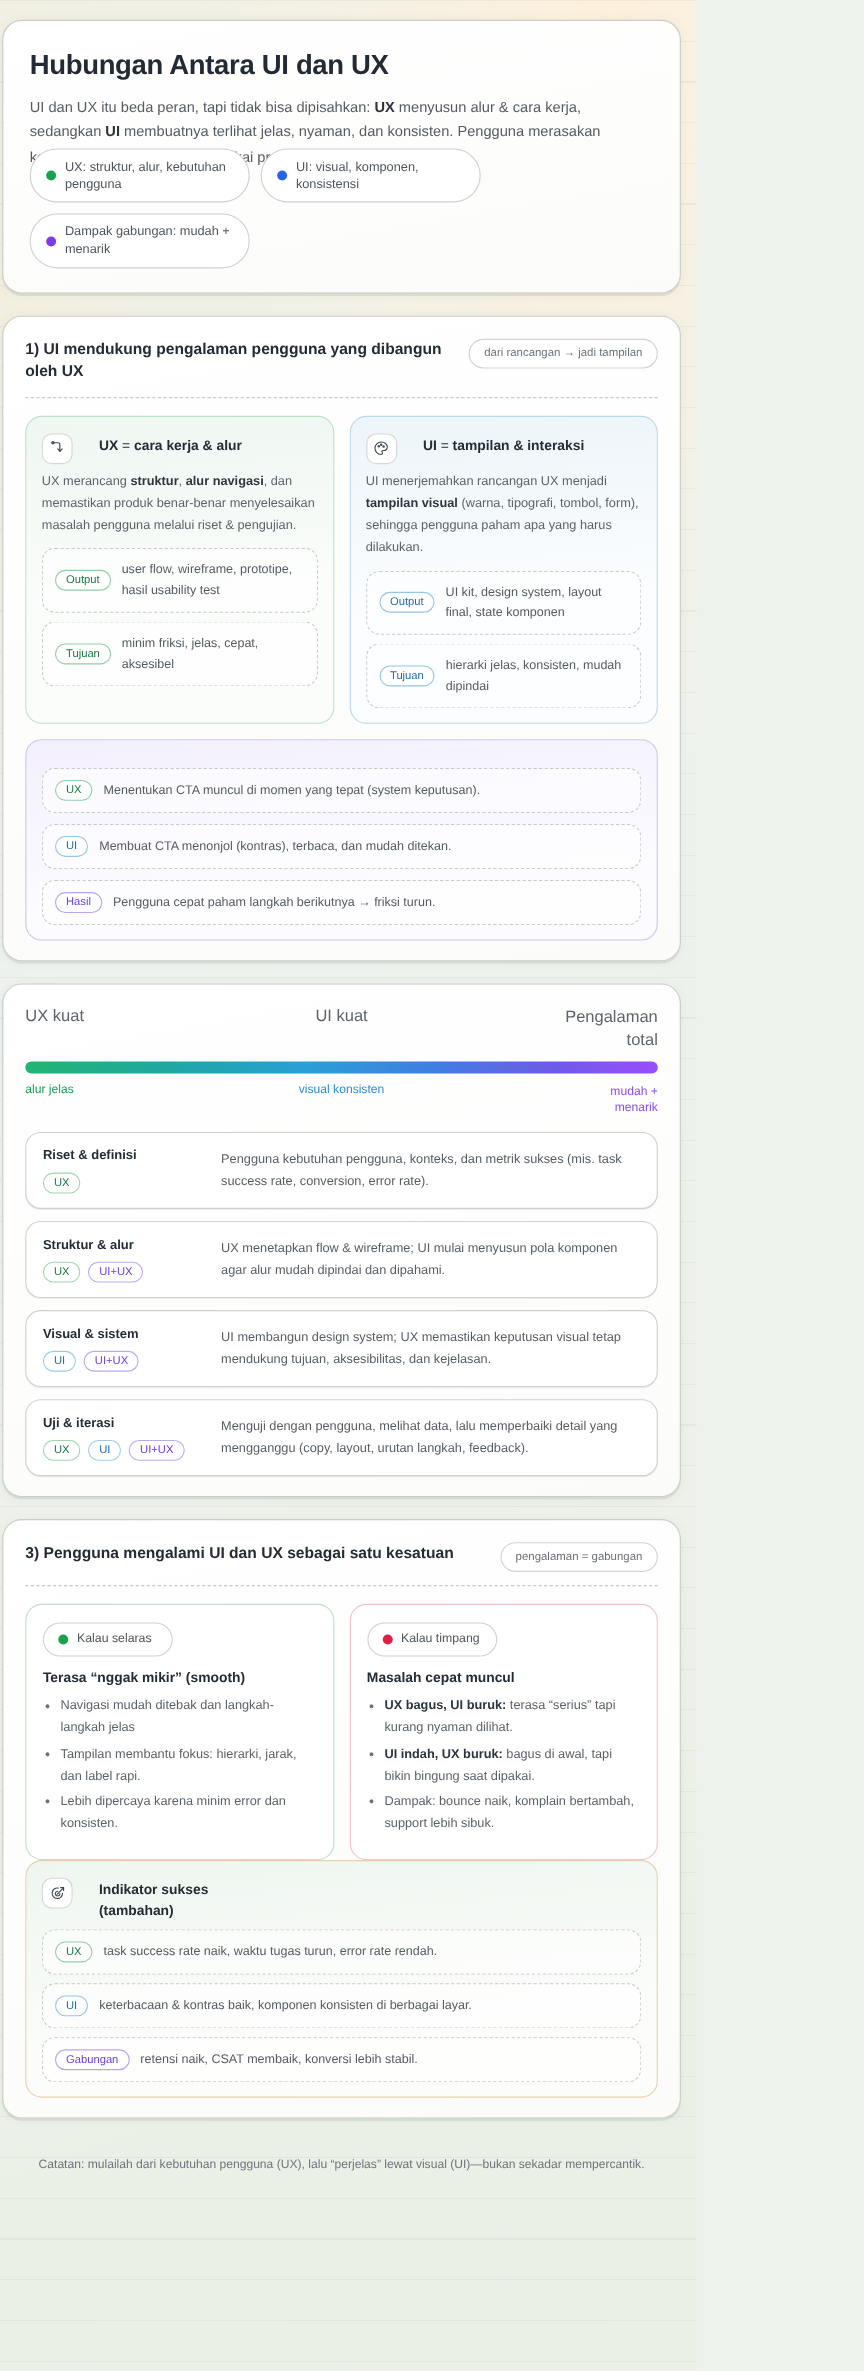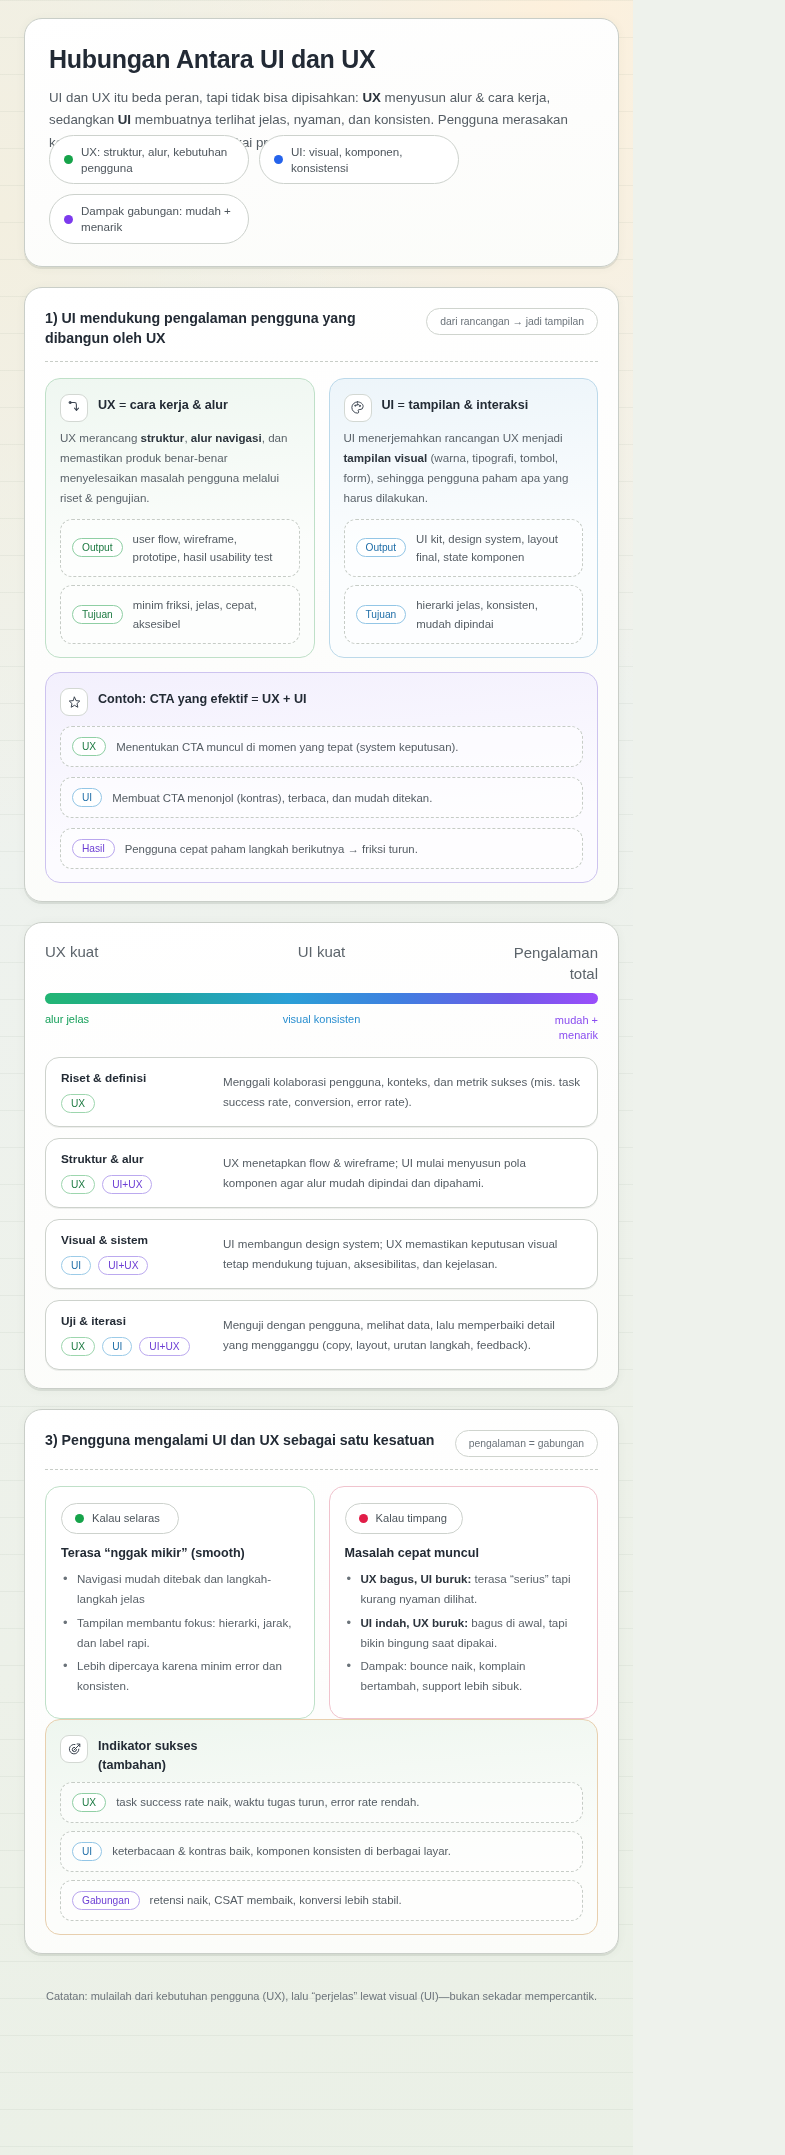--- a/index.html
+++ b/index.html
@@ -14,21 +14,21 @@
     font-family: "Liberation Sans", "DejaVu Sans", sans-serif;
     color: #2e3440;
     -webkit-font-smoothing: antialiased;
   }
 
   
   #page {
     position: relative;
     width: 633px;
     min-height: 2155px;
-    padding: 18px 14px 0 24px;
+    padding: 18px 14px 0 2px;
     background:
       linear-gradient(180deg, rgba(255,255,255,0) 0%, rgba(255,255,255,0) 100%),
       repeating-linear-gradient(180deg,
          rgba(120,140,120,0.085) 0px,
          rgba(120,140,120,0.085) 1px,
          rgba(0,0,0,0) 1px,
          rgba(0,0,0,0) 37px),
       radial-gradient(120% 60% at 88% 0%, #fdf0dc 0%, rgba(253,240,220,0) 55%),
       radial-gradient(100% 50% at 0% 10%, #f3efe0 0%, rgba(243,239,224,0) 60%),
       linear-gradient(160deg, #eef1ea 0%, #eef2ee 35%, #edf1e9 70%, #eaf0e6 100%);
@@ -108,21 +108,21 @@
     padding: 15px 14px 13px 14px;
     background: #fcfdfc;
   }
   .subcard.green  { border: 1px solid #bfe0c8; background: linear-gradient(175deg,#eff7f1 0%, #fbfdfb 62%); }
   .subcard.blue   { border: 1px solid #bcd9ea; background: linear-gradient(175deg,#edf5fa 0%, #fbfdfe 62%); }
   .subcard.purple { border: 1px solid #cdc3ef; background: linear-gradient(175deg,#f3f0fd 0%, #fcfbff 70%); }
   .subcard.amber  { border: 1px solid #e8cfae; background: linear-gradient(175deg,#eef6ef 0%, #fcfdfb 70%); }
   .subcard.greenout { border: 1px solid #bfe0c8; background: #fff; }
   .subcard.redout   { border: 1px solid #f0c3cd; background: #fff; }
 
-  .sc-head { display: flex; align-items: flex-start; gap: 10px; margin-bottom: 6px; }
+  .sc-head { display: flex; align-items: flex-start; gap: 24px; margin-bottom: 6px; }
   .icon-box {
     flex: 0 0 auto;
     width: 28px; height: 28px;
     border: 1px solid #d3d8d3; border-radius: 9px;
     background: #fff;
     display: flex; align-items: center; justify-content: center;
     color: #3b4450;
   }
   .icon-box svg { width: 15px; height: 15px; }
   .sc-title { font-size: 12.6px; font-weight: 700; line-height: 1.45; color: #232b35; padding-top: 2px; }
@@ -299,30 +299,20 @@
           <span class="kv-text">UI kit, design system, layout final, state komponen</span>
         </div>
         <div class="kv">
           <span class="kv-label lb-blue">Tujuan</span>
           <span class="kv-text">hierarki jelas, konsisten, mudah dipindai</span>
         </div>
       </div>
     </div>
 
     <div class="subcard purple cta-card">
-      <div class="sc-head">
-        <span class="icon-box">
-          <svg viewBox="0 0 24 24" fill="none" stroke="currentColor" stroke-width="1.6" stroke-linecap="round" stroke-linejoin="round">
-            <polygon points="12 3.4 14.5 9 20.4 9.6 16 13.7 17.3 19.6 12 16.5 6.7 19.6 8 13.7 3.6 9.6 9.5 9"></polygon>
-          </svg>
-        </span>
-        <div class="sc-title">
-          <span>Contoh: CTA yang efektif</span><span style="font-weight:400"> = </span><span>UX + UI</span>
-        </div>
-      </div>
       <div class="kv">
         <span class="kv-label lb-green">UX</span>
         <span class="kv-text">Menentukan CTA muncul di momen yang tepat (system keputusan).</span>
       </div>
       <div class="kv">
         <span class="kv-label lb-blue">UI</span>
         <span class="kv-text">Membuat CTA menonjol (kontras), terbaca, dan mudah ditekan.</span>
       </div>
       <div class="kv">
         <span class="kv-label lb-purple">Hasil</span>
@@ -345,21 +335,21 @@
       <span style="max-width:80px;margin-left:auto;display:block;line-height:1.35">mudah + menarik</span>
     </div>
 
     <div class="phase">
       <div>
         <div class="phase-name">Riset &amp; definisi</div>
         <div class="badges">
           <span class="badge bd-green">UX</span>
         </div>
       </div>
-      <div class="phase-desc">Menggali kolaborasi pengguna, konteks, dan metrik sukses (mis. task success rate, conversion, error rate).</div>
+      <div class="phase-desc">Pengguna kebutuhan pengguna, konteks, dan metrik sukses (mis. task success rate, conversion, error rate).</div>
     </div>
 
     <div class="phase">
       <div>
         <div class="phase-name">Struktur &amp; alur</div>
         <div class="badges">
           <span class="badge bd-green">UX</span>
           <span class="badge bd-purple">UI+UX</span>
         </div>
       </div>

